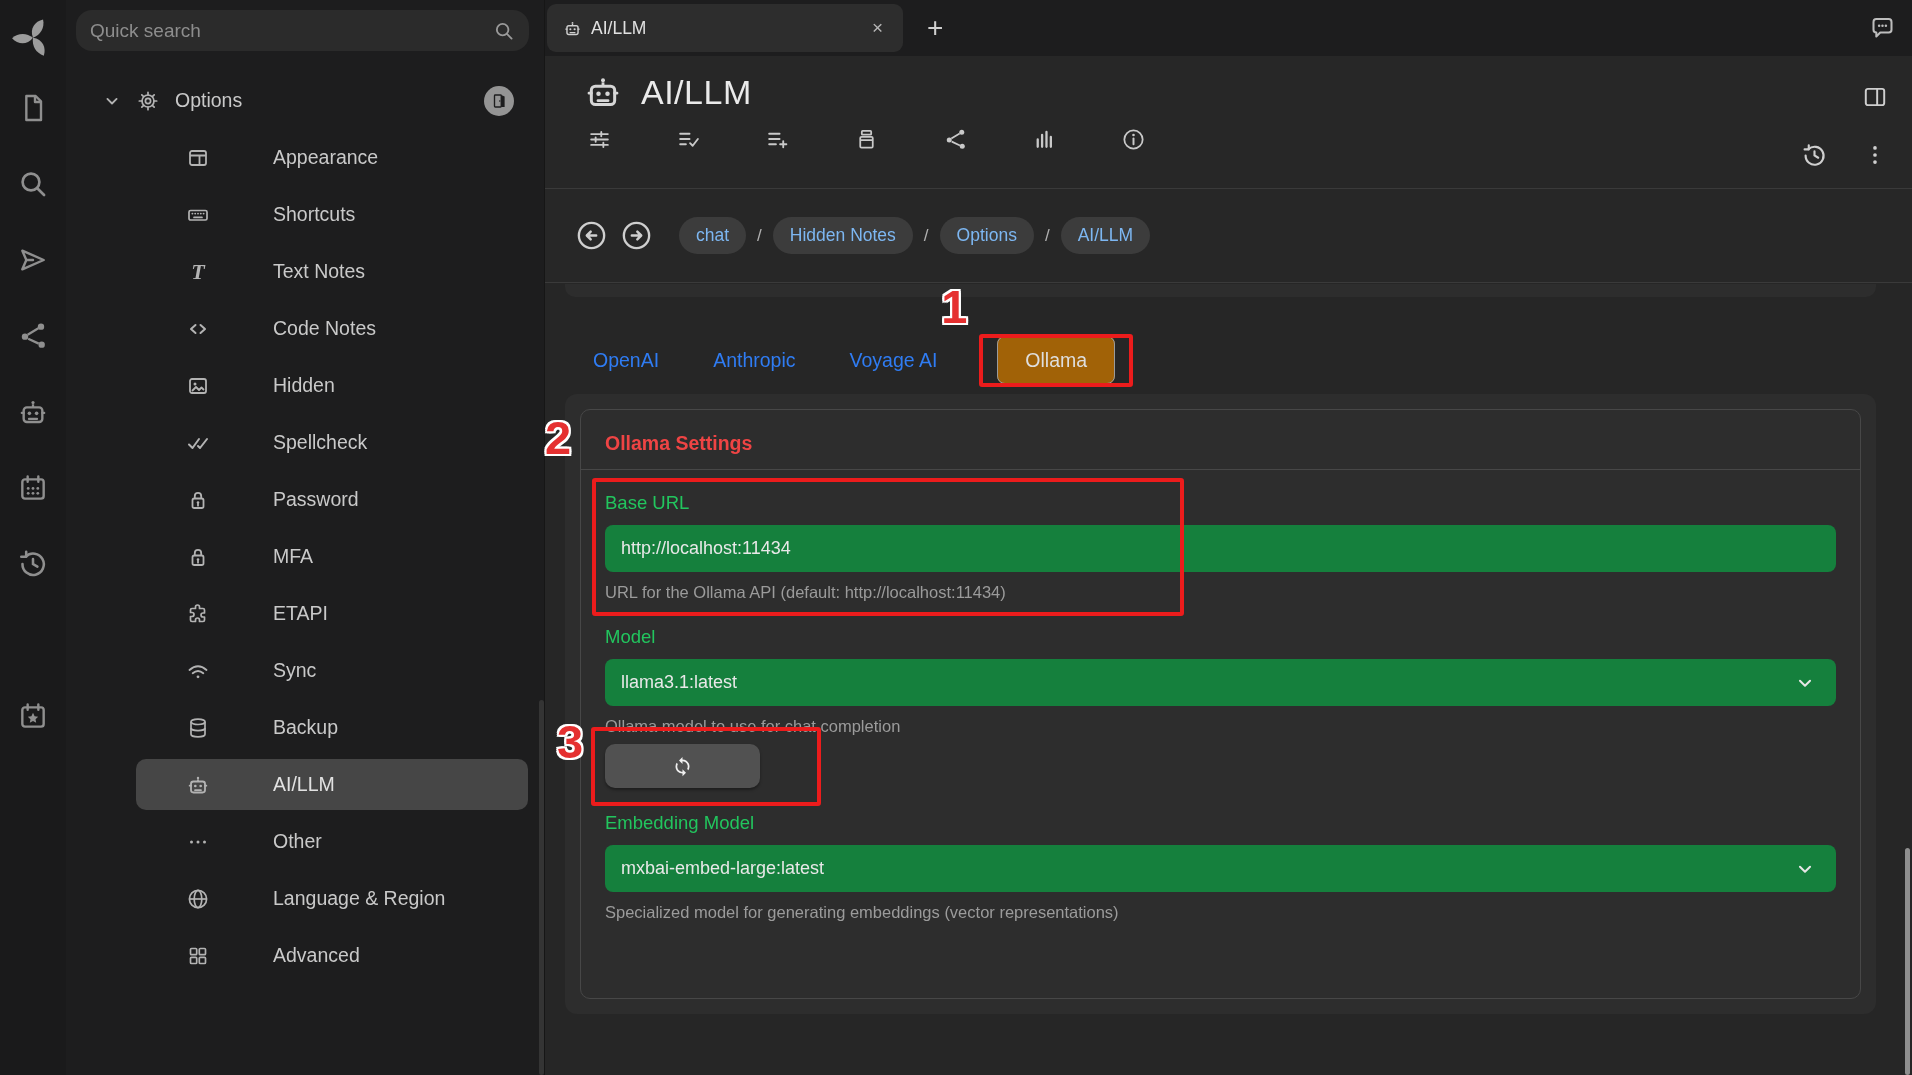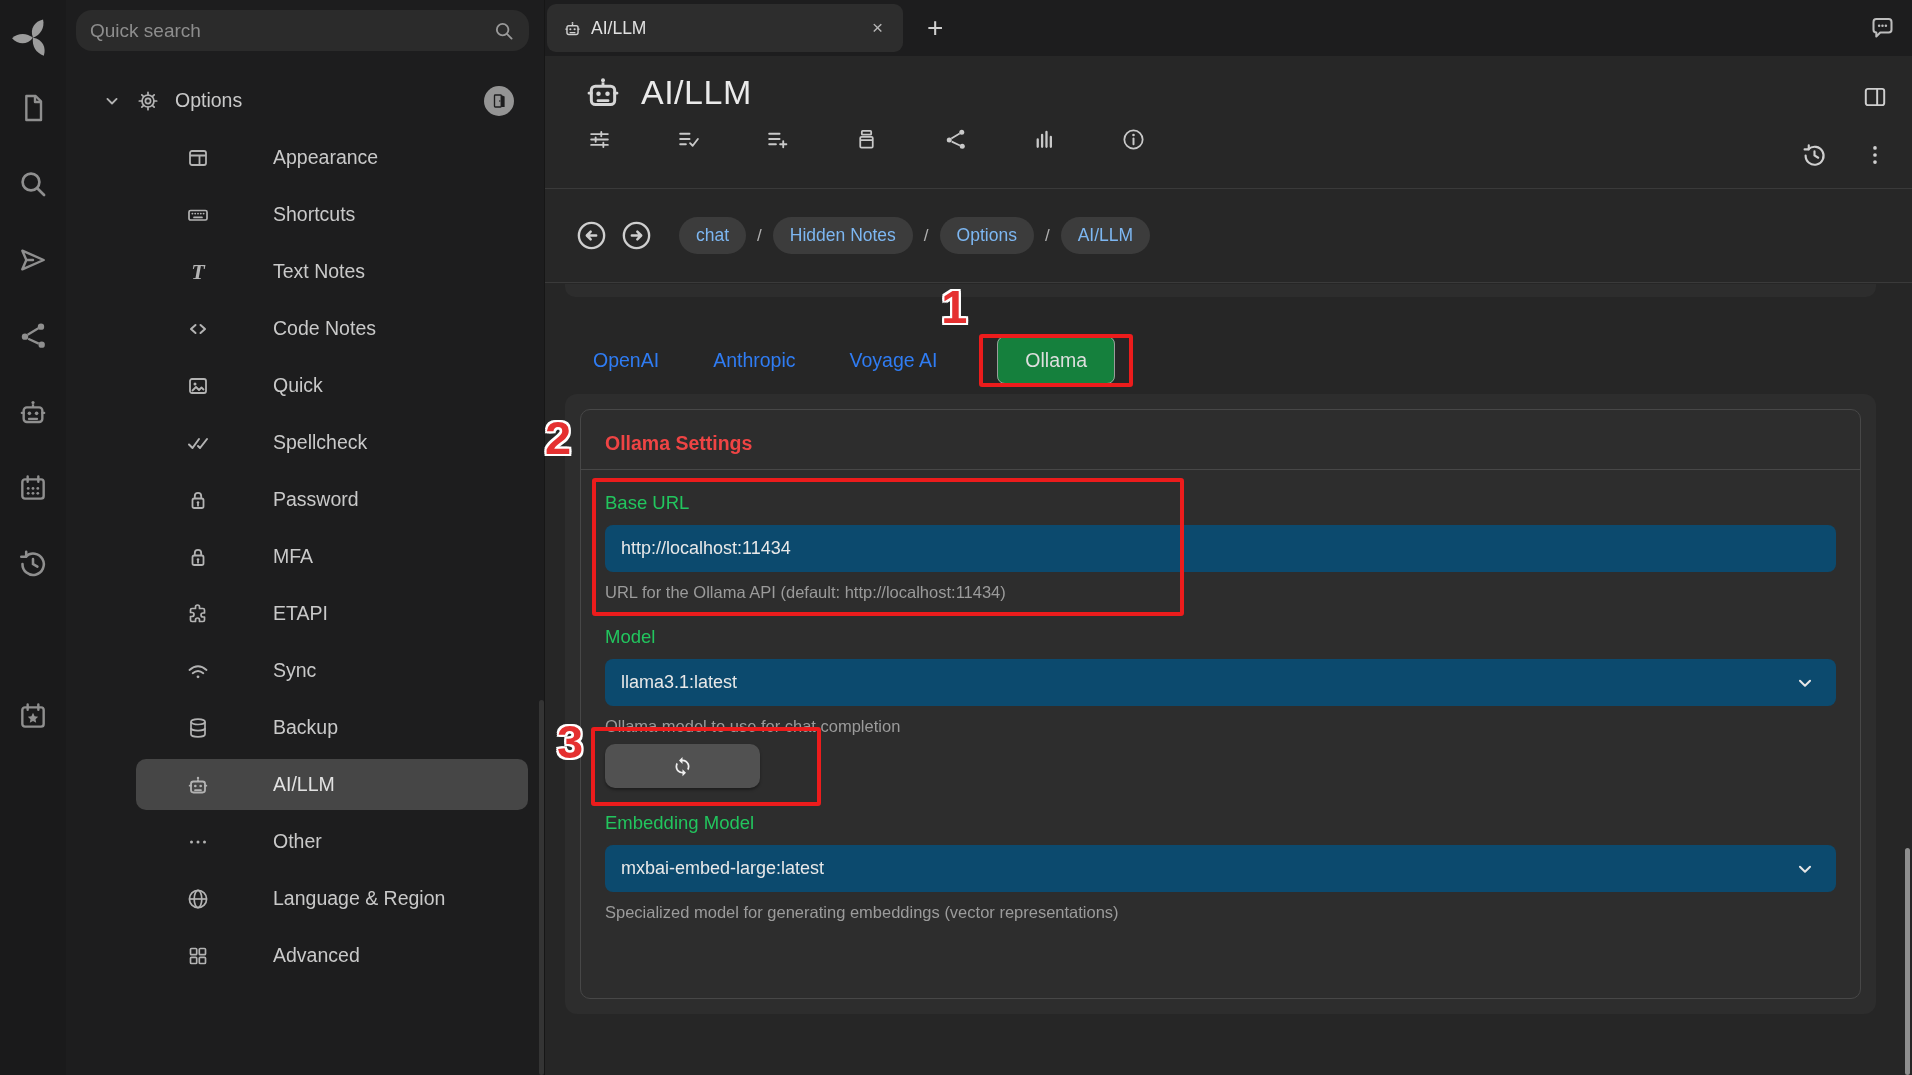--- a/index.html
+++ b/index.html
@@ -72,29 +72,29 @@
   .csep { color:#b0b0b0; font-size:17px; }
 
   .content { flex:1; border-top:1px solid #3a3a3a; position:relative; background:#262626; }
   .sliver { position:absolute; top:1px; left:20px; right:36px; height:13px; background:#2d2d2d;
             border-radius:0 0 10px 10px; }
 
   .provrow { display:flex; align-items:center; gap:54px; margin:66px 0 0 48px; }
   .provlink { color:#2f7cf3; font-size:19.5px; cursor:pointer; }
   .provtab-wrap { position:relative; margin-left:6px; }
   .provtab { border:1px solid #9b9b9b; border-radius:8px; padding:12px 27px; color:#dedede;
-             font-size:19.5px; cursor:pointer; background:#15803d;text-align:right; }
+             font-size:19.5px; cursor:pointer; background:#a16207;text-align:right; }
 
   .card { margin:22px 36px 0 20px; height:620px; background:#2d2d2d; border-radius:12px; padding:15px; }
   .inner { height:100%; border:1px solid #474747; border-radius:10px; padding:16px 24px;
            position:relative; }
   .shead { color:#ef4444; font-size:19.5px; font-weight:bold; margin:6px 0 14px; }
   .srule { border:none; border-top:1px solid #474747; margin:0 -24px; }
   .flabel { color:#22c55e; font-size:18.5px; margin:24px 0 11px; }
-  .control { height:47px; background:#0c4a6e; border-radius:8px; display:flex; align-items:center;
+  .control { height:47px; background:#15803d; border-radius:8px; display:flex; align-items:center;
              padding:0 16px; color:#e8e8e8; font-size:18px; }
   input.control { width:100%; border:none; outline:none; font-family:inherit; }
   .select { cursor:pointer; justify-content:space-between;text-align:right; }
   .select .ic { width:22px; height:22px; color:#e6e6e6; margin-right:4px; }
   .fhelp { color:#9b9b9b; font-size:16.5px; margin-top:11px; }
   .refresh-wrap { position:relative; margin-top:8px; width:155px; }
   .refresh-btn { width:155px; height:44px; background:#515151; border:none; border-radius:10px;
                  display:flex; align-items:center; justify-content:center; cursor:pointer;
                  box-shadow:0 2px 3px rgba(0,0,0,.35); }
   .refresh-btn .ic { width:21px; height:21px; color:#f0f0f0; }
@@ -374,21 +374,21 @@
       <div class="trow child">
         <svg class="ic">
             <use href="#i-code"></use>
           </svg>
         <span>Code Notes</span>
       </div>
       <div class="trow child">
         <svg class="ic">
             <use href="#i-image"></use>
           </svg>
-        <span>Quick</span>
+        <span>Hidden</span>
       </div>
       <div class="trow child">
         <svg class="ic">
             <use href="#i-spell"></use>
           </svg>
         <span>Spellcheck</span>
       </div>
       <div class="trow child">
         <svg class="ic">
             <use href="#i-lock"></use>

